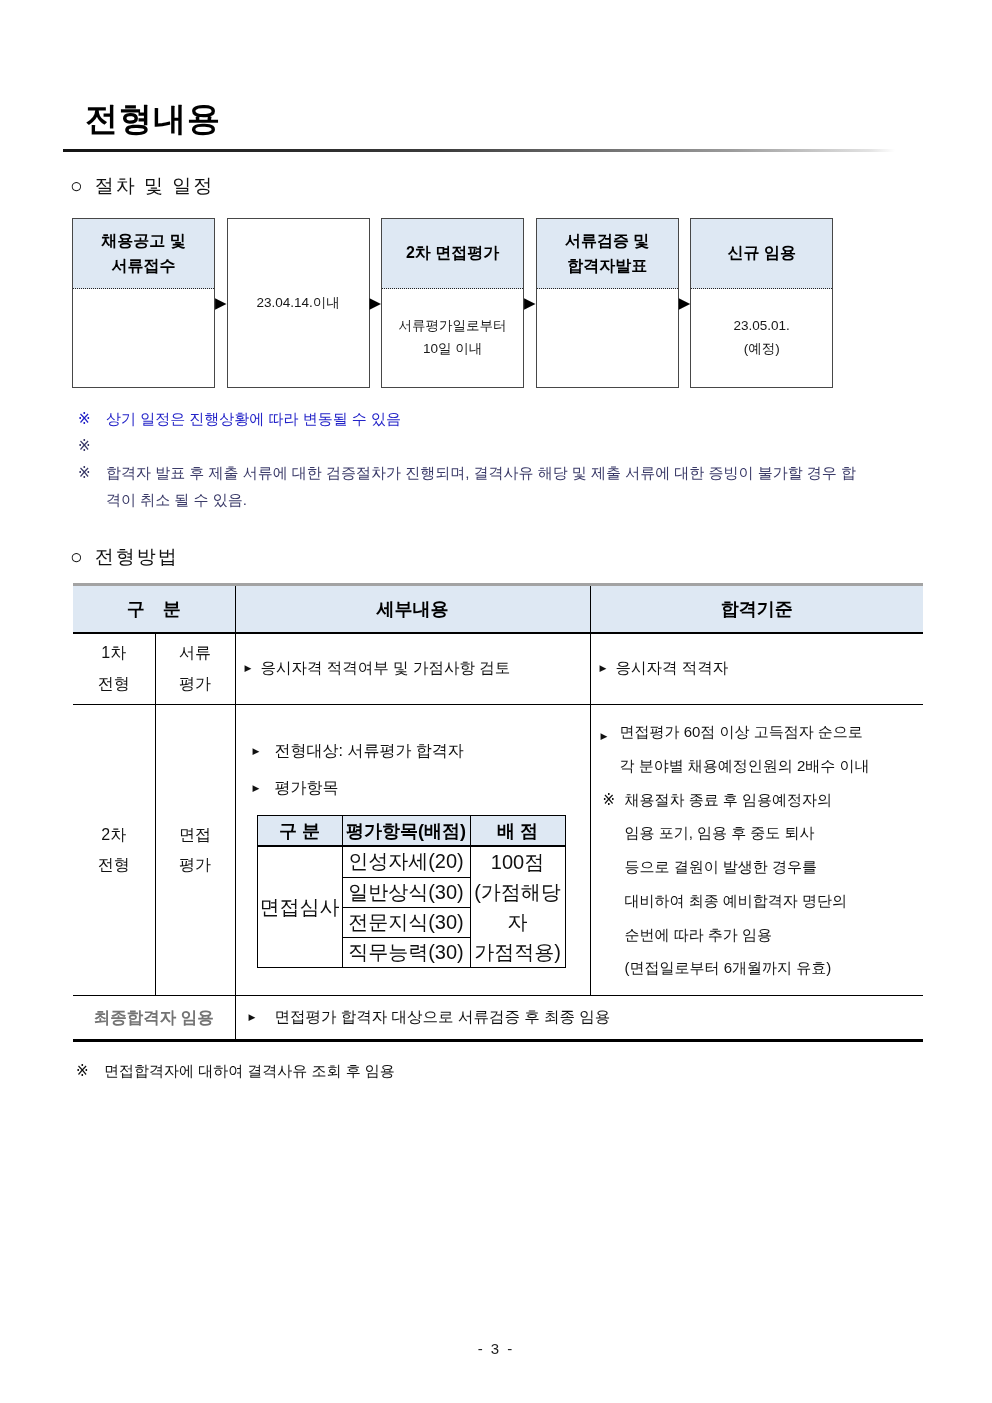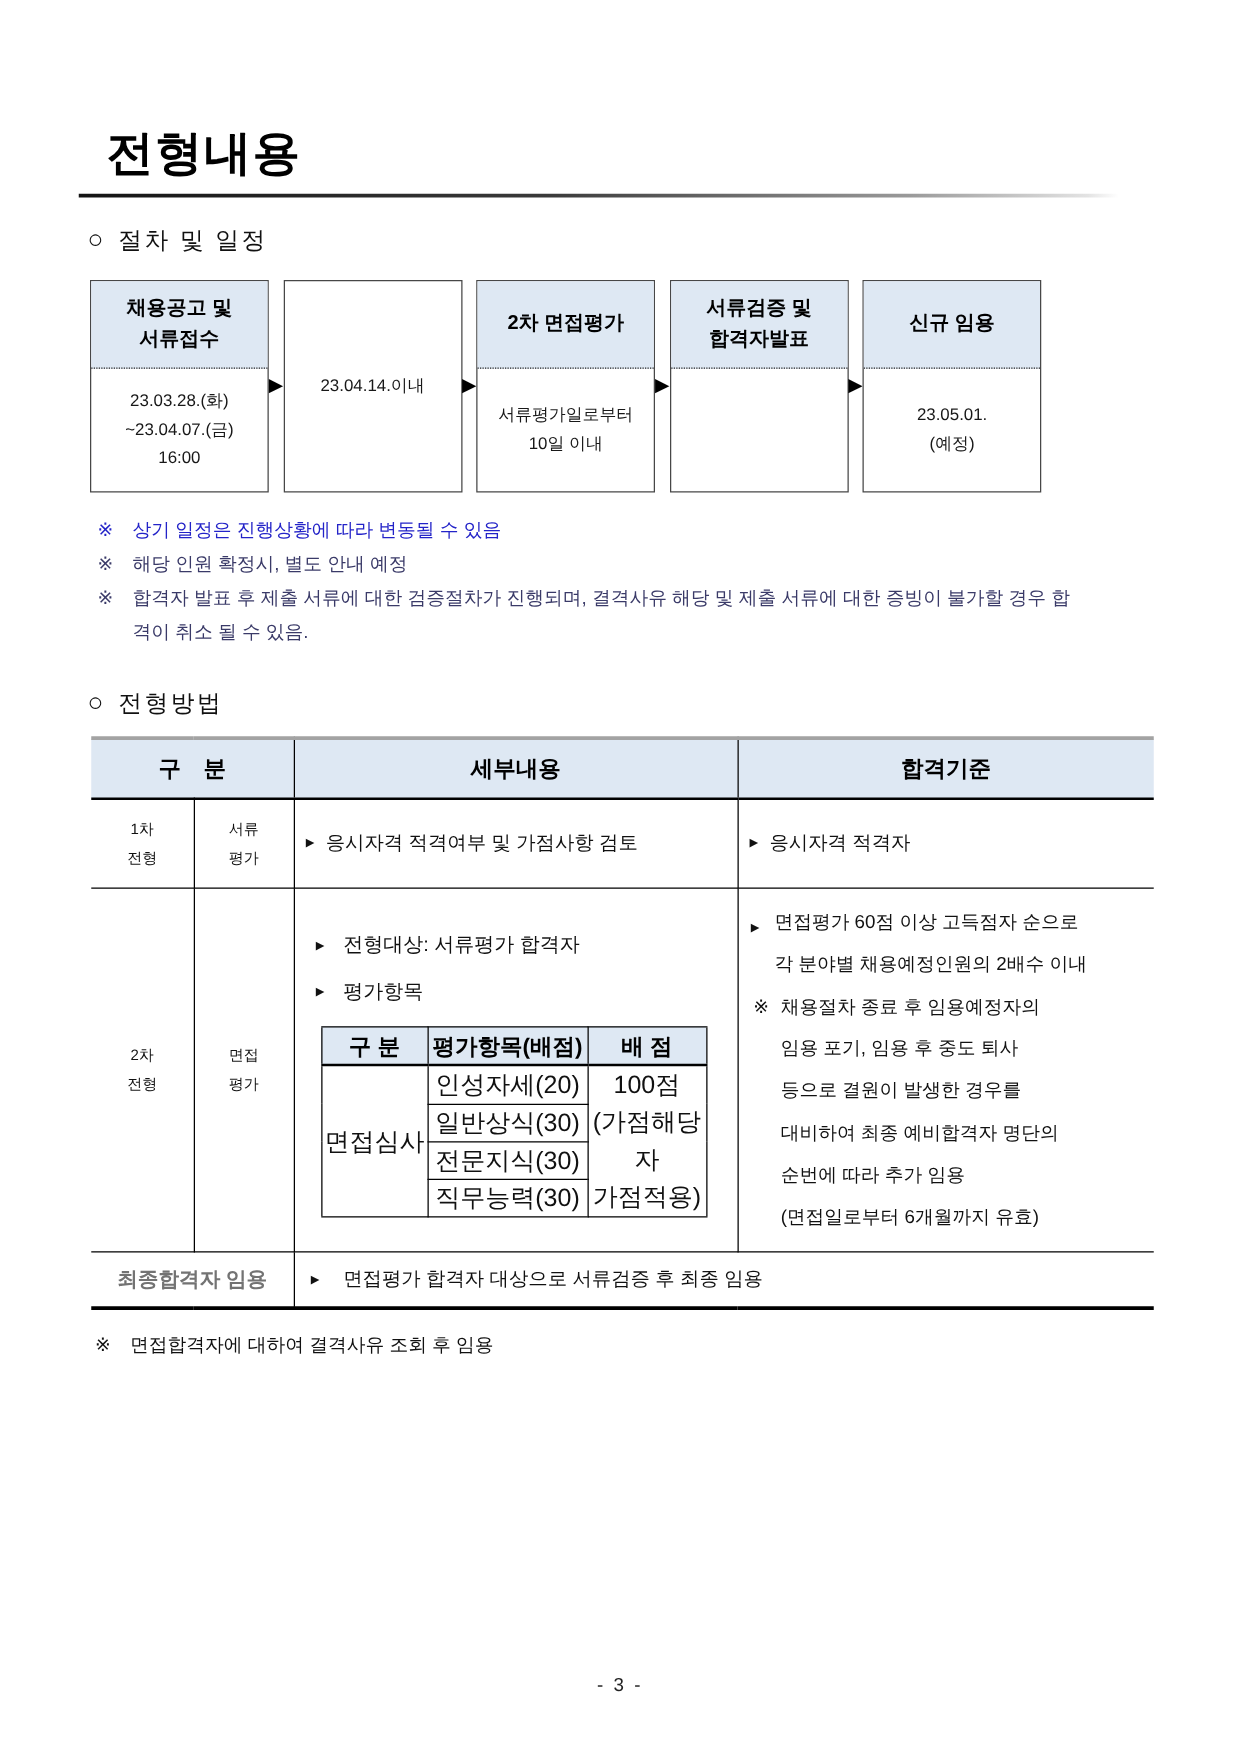--- a/index.html
+++ b/index.html
@@ -10,21 +10,21 @@
     width: 992px;
     height: 1403px;
     background: #ffffff;
     overflow: hidden;
   }
   .pre { white-space: pre-line; }
 
   
   .doc-title {
     margin: 97px 0 0 85px;
-    font-size: 38px;
+    font-size: 33px;
     font-weight: bold;
     letter-spacing: 1px;
     color: #000;
   }
   .title-rule {
     margin: 7px 0 0 63px;
     width: 832px;
     height: 3px;
     background: linear-gradient(to right, #141414 0%, #3a3a3a 45%, #9a9a9a 80%, #e3e3e3 97%, rgba(227,227,227,0) 100%);
   }
@@ -121,21 +121,21 @@
     height: 48px;
     font-size: 18px;
     font-weight: bold;
     text-align: center;
     border-bottom: 2px solid #000;
     color: #000;
   }
   td.stage-cell, td.type-cell {
     text-align: center;
     vertical-align: middle;
-    font-size: 12px;
+    font-size: 16px;
     line-height: 1.9;
     color: #111;
   }
   tr.row-1 td { height: 72px; }
   tr.row-2 td { height: 291px; }
   td.cell-detail, td.cell-criteria {
     vertical-align: middle;
     font-size: 15.5px;
     padding: 6px 8px 6px 9px;
     color: #111;
@@ -215,23 +215,20 @@
 
   <div class="section-heading">
     <span class="marker">○</span>
     <span>절차 및 일정</span>
   </div>
 
   <div class="flow">
     <div class="flow-box">
       <div class="flow-head pre">채용공고 및
 서류접수</div>
-      <div class="flow-body pre">23.03.28.(화)
-~23.04.07.(금)
-16:00</div>
     </div>
     <div class="flow-arrow">▶</div>
     <div class="flow-box">
       <div class="flow-body pre">23.04.14.이내</div>
     </div>
     <div class="flow-arrow">▶</div>
     <div class="flow-box">
       <div class="flow-head pre">2차 면접평가</div>
       <div class="flow-body pre">서류평가일로부터
 10일 이내</div>
@@ -249,21 +246,20 @@
     </div>
   </div>
 
   <div class="notes">
     <div class="note note-blue">
       <span class="nmark">※</span>
       <span class="pre">상기 일정은 진행상황에 따라 변동될 수 있음</span>
     </div>
     <div class="note note-navy">
       <span class="nmark">※</span>
-      <span class="pre">해당 인원 확정시, 별도 안내 예정</span>
     </div>
     <div class="note note-navy">
       <span class="nmark">※</span>
       <span class="pre">합격자 발표 후 제출 서류에 대한 검증절차가 진행되며, 결격사유 해당 및 제출 서류에 대한 증빙이 불가할 경우 합
 격이 취소 될 수 있음.</span>
     </div>
   </div>
 
   <div class="section-heading second">
     <span class="marker">○</span>

